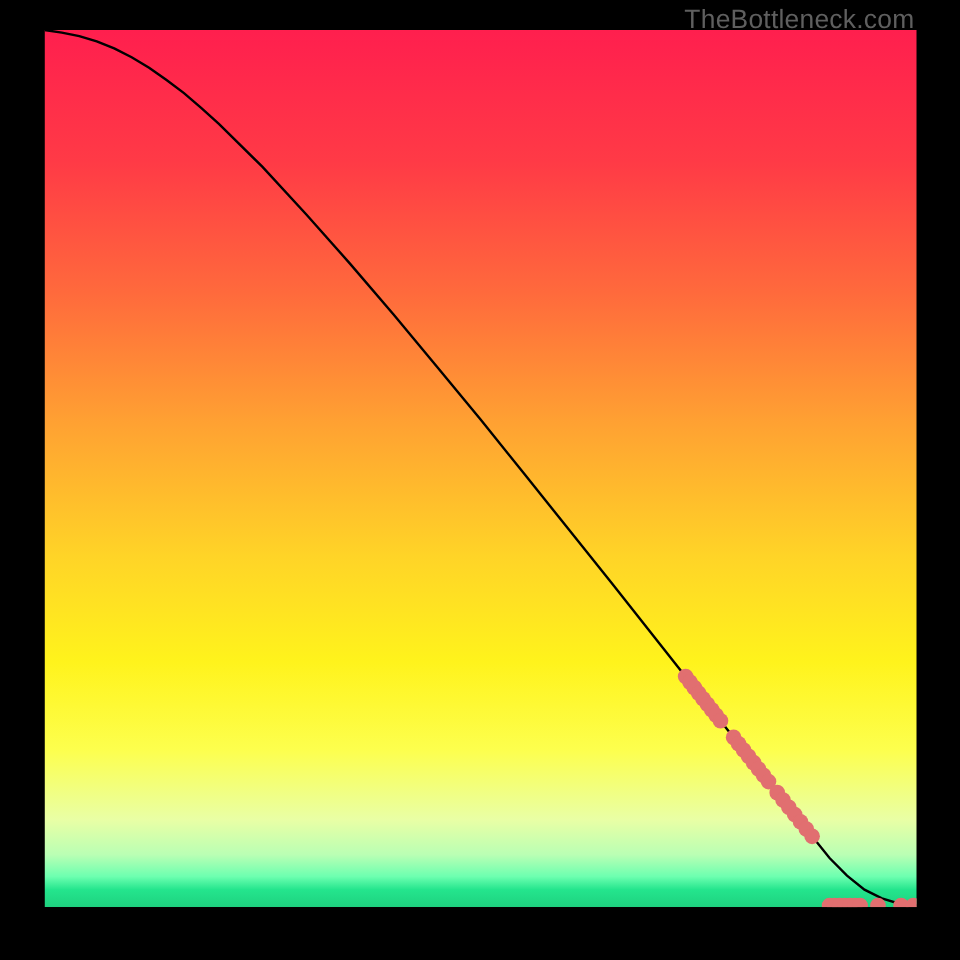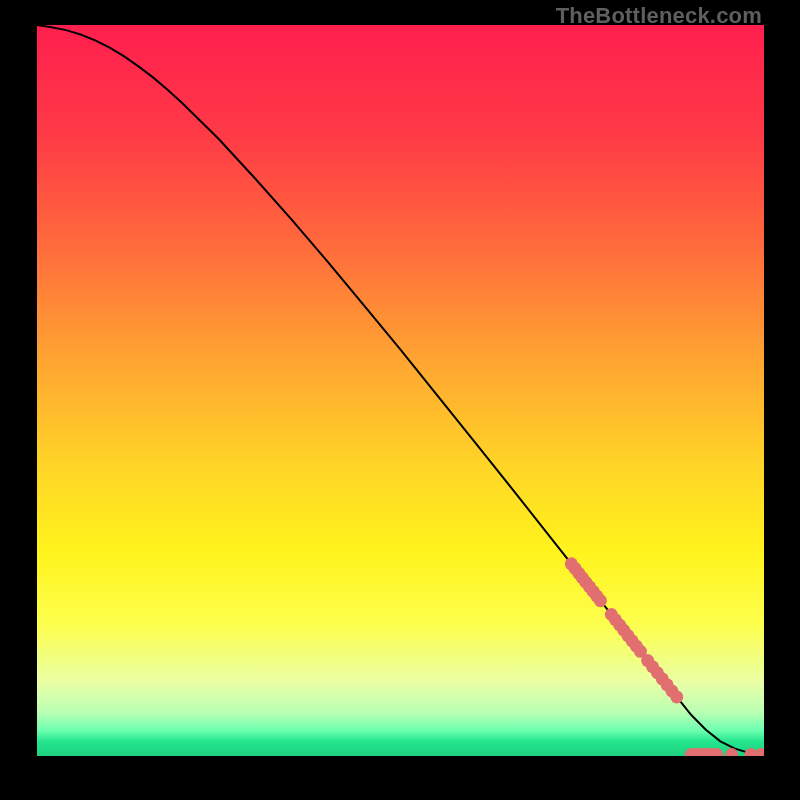--- a/index.html
+++ b/index.html
@@ -24,21 +24,21 @@
     width: 727px;
     height: 731px;
     overflow: hidden;
   }
   .watermark {
     position: absolute;
     top: 3px;
     right: 38px;
     color: #5f5f5f;
     font-size: 22px;
-    font-weight: 700;
+    font-weight: 400;
     letter-spacing: 0.2px;
     user-select: none;
   }
   svg {
     display: block;
   }
 </style>
 </head>
 <body>
 

